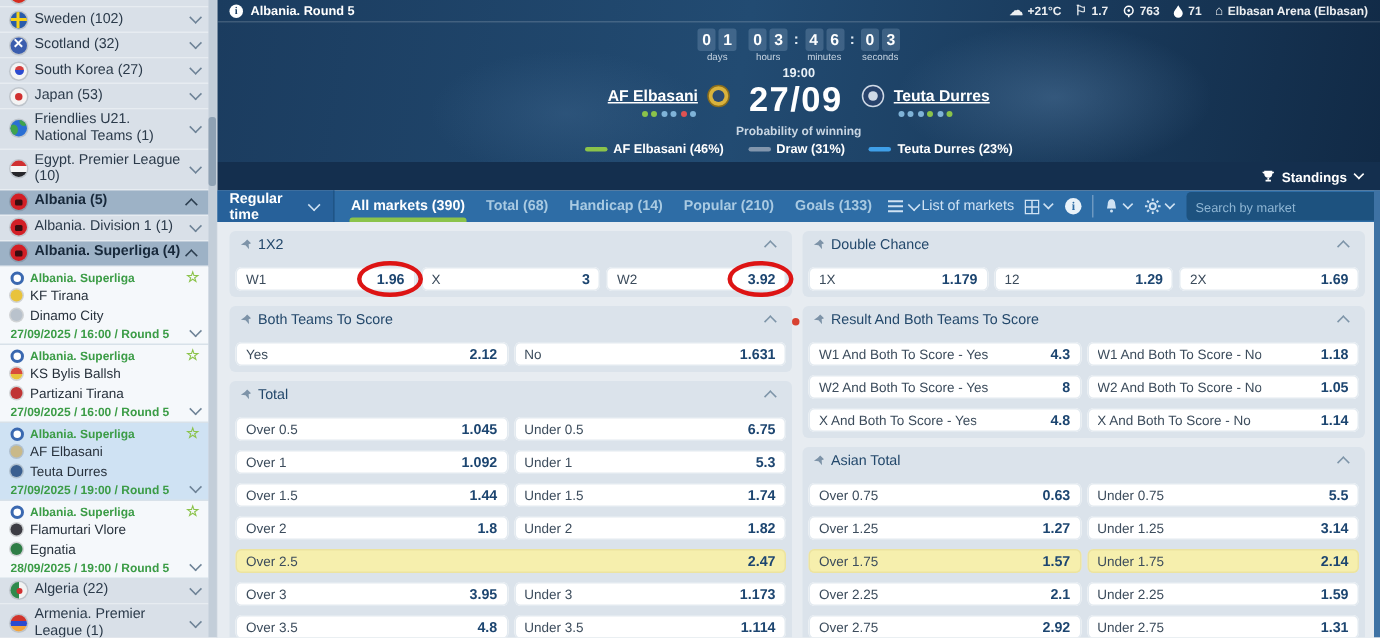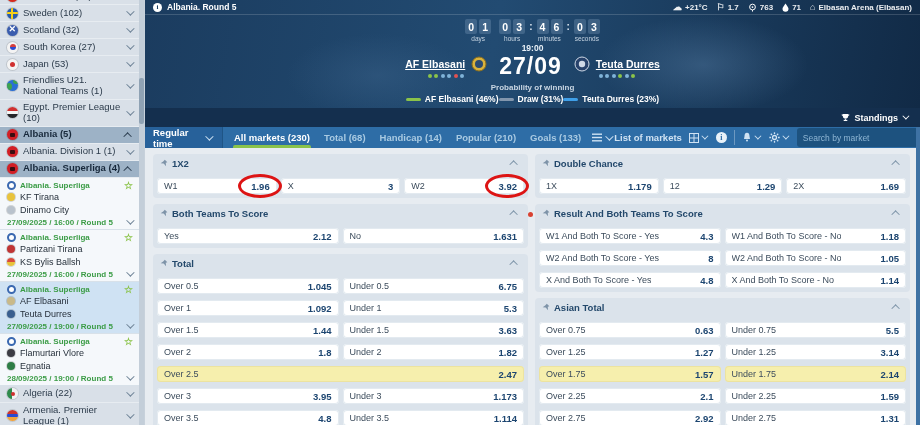--- a/index.html
+++ b/index.html
@@ -83,51 +83,51 @@
   .kickoff{text-align:center;font-size:8.5px;font-weight:bold;color:#e8f0f7;margin-top:1px}
   .teams-row{display:flex;justify-content:center;align-items:center;margin-top:0}
   .team{display:flex;flex-direction:column;align-items:center;gap:2px}
   .team-line{display:flex;align-items:center;gap:6px}
   .team-name{font-size:10.5px;font-weight:bold;text-decoration:underline;cursor:pointer}
   .big-date{font-size:23px;font-weight:bold;letter-spacing:1px;margin:0 12px}
   .dots{display:flex;gap:2.5px}
   .dot{width:4px;height:4px;border-radius:50%}
   .dot.green{background:#8bc34a}.dot.blue{background:#7fb3d8}.dot.red{background:#e05252}
   .prob-title{text-align:center;font-size:8px;font-weight:bold;color:#c9d6e3;margin-top:3px}
-  .legend{display:flex;justify-content:center;margin-top:2px;font-size:8.5px;font-weight:bold}
+  .legend{display:flex;justify-content:center;gap:16px;margin-top:2px;font-size:8.5px;font-weight:bold}
   .legend-item{display:flex;align-items:center;gap:4px}
   .dash{width:15px;height:3px;border-radius:2px}
 
   .standings-strip{height:19px;flex:none;background:#142f4e;display:flex;align-items:center;justify-content:flex-end;gap:4px;padding:0 10px;color:#fff;font-size:9px;font-weight:bold;cursor:pointer}
   .standings-strip .chev{border-color:#fff;width:5px;height:5px;border-width:1.2px}
 
   
   .markets-toolbar{height:21px;flex:none;background:#2e6da6;display:flex;align-items:center;color:#fff}
   .regular-time{width:78px;height:100%;flex:none;background:#27619a;display:flex;align-items:center;justify-content:space-between;padding:0 8px;font-size:9.5px;font-weight:bold;border-right:1px solid #1f5586;cursor:pointer}
   .regular-time .chev{border-color:#cfe2f3}
   .tabs{display:flex;align-items:center;height:100%;margin-left:4px}
   .tab{padding:0 7px;height:100%;display:flex;align-items:center;font-size:9.5px;font-weight:bold;color:#a9cae2;position:relative;cursor:pointer;white-space:nowrap}
   .tab.active{color:#fff}
   .tab.active::after{content:'';position:absolute;left:6px;right:6px;bottom:0;height:3px;background:#8bc34a;border-radius:2px 2px 0 0}
   .more-tabs{display:flex;align-items:center;gap:3px;margin-left:4px;cursor:pointer}
   .tb-right{margin-left:auto;display:flex;align-items:center;gap:7px;height:100%;padding-right:0}
-  .lom{font-size:9.5px;font-weight:bold;color:#cfe2f3;white-space:nowrap;cursor:pointer}
+  .lom{font-size:9.5px;font-weight:normal;color:#cfe2f3;white-space:nowrap;cursor:pointer}
   .tb-ic{display:flex;align-items:center;gap:2px;cursor:pointer}
   .tb-ic .chev{border-color:#cfe2f3;width:5px;height:5px;border-width:1.2px}
   .info-circle{width:11px;height:11px;border-radius:50%;background:#e9f2f9;color:#2e6da6;display:flex;align-items:center;justify-content:center;font-size:8px;font-weight:bold;font-family:"Liberation Serif",serif;cursor:pointer}
   .vdiv{width:1px;height:15px;background:rgba(255,255,255,.3)}
   .search{width:132px;height:19px;background:#1d527f;border-radius:3px;display:flex;align-items:center;padding:0 6px;gap:4px}
   .search input{flex:1;min-width:0;background:transparent;border:0;outline:0;color:#dcebf7;font-size:8.5px;font-family:"Liberation Sans",sans-serif}
   .search input::placeholder{color:#8fb6d4}
 
   
   .markets-content{flex:1;display:flex;gap:7px;padding:6px 10px 0 8px;overflow:hidden;background:#e7ecf1}
   .mcol{flex:1;display:flex;flex-direction:column;gap:6px;min-width:0}
   .panel{background:#dbe3eb;border-radius:4px;padding:0 4px 4px;position:relative}
-  .panel-head{height:18px;display:flex;align-items:center;gap:4px;padding:0 3px;font-size:9.5px;font-weight:bold;color:#23486b;cursor:pointer}
+  .panel-head{height:18px;display:flex;align-items:center;gap:4px;padding:0 3px;font-size:9.5px;font-weight:normal;color:#23486b;cursor:pointer}
   .panel-head .chev{margin-left:auto;border-color:#7d94a8}
   .panel.red-dot::before{content:'';position:absolute;left:-7px;top:8px;width:5px;height:5px;border-radius:50%;background:#d84232}
   .cells{display:flex;gap:4px;margin-top:6px}
   .cell{flex:1;min-width:0;height:16px;background:#fff;border-radius:4px;display:flex;align-items:center;justify-content:space-between;gap:4px;padding:0 7px;cursor:pointer;position:relative;box-shadow:inset 0 0 0 1px #e3eaf0}
   .cell .cl{font-size:9px;color:#3c4c5c;white-space:nowrap;overflow:hidden;text-overflow:ellipsis}
   .cell .co{font-size:9.5px;font-weight:bold;color:#1c4570;flex:none}
   .cell.hl{background:#f6efad;box-shadow:inset 0 0 0 1px #ece3a0}
   .circle-annot{position:absolute;right:-5px;top:-4px;width:44px;height:24px;border:3px solid #dd1414;border-radius:50%;pointer-events:none;z-index:3}
   .content-sb{position:absolute;right:0;top:127px;bottom:0;width:4px;background:#3e72a4}
   .pin-icon{flex:none;display:flex}
@@ -209,26 +209,26 @@
             <span class="chev down"></span>
           </div>
         </div>
         <div class="match-card">
           <div class="mc-league">
             <span class="lg-ico"></span>
             <span>Albania. Superliga</span>
             <span class="star">☆</span>
           </div>
           <div class="mc-team">
+            <span class="crest ks-bylis"></span>
+            <span>KS Bylis Ballsh</span>
+          </div>
+          <div class="mc-team">
             <span class="crest partizani"></span>
             <span>Partizani Tirana</span>
-          </div>
-          <div class="mc-team">
-            <span class="crest ks-bylis"></span>
-            <span>KS Bylis Ballsh</span>
           </div>
           <div class="mc-meta">
             <span>27/09/2025 / 16:00 / Round 5</span>
             <span class="chev down"></span>
           </div>
         </div>
         <div class="match-card selected">
           <div class="mc-league">
             <span class="lg-ico"></span>
             <span>Albania. Superliga</span>
@@ -424,21 +424,21 @@
       <span>Standings</span>
       <span class="chev down"></span>
     </div>
 
     <div class="markets-toolbar">
       <div class="regular-time">
         <span>Regular time</span>
         <span class="chev down"></span>
       </div>
       <div class="tabs" id="tabs">
-          <div class="tab active">All markets (230)</div>
+          <div class="tab active">All markets (390)</div>
           <div class="tab">Total (68)</div>
           <div class="tab">Handicap (14)</div>
           <div class="tab">Popular (210)</div>
           <div class="tab">Goals (133)</div>
         </div>
       <div class="more-tabs">
         <svg width="10" height="9" viewBox="0 0 10 9">
             <g stroke="#cfe2f3" stroke-width="1.4">
               <line x1="0" y1="1.2" x2="10" y2="1.2"></line>
               <line x1="0" y1="4.5" x2="10" y2="4.5"></line>
@@ -572,21 +572,21 @@
                 <span class="co">5.3</span>
               </div>
             </div>
             <div class="cells">
               <div class="cell">
                 <span class="cl">Over 1.5</span>
                 <span class="co">1.44</span>
               </div>
               <div class="cell">
                 <span class="cl">Under 1.5</span>
-                <span class="co">3.63</span>
+                <span class="co">1.74</span>
               </div>
             </div>
             <div class="cells">
               <div class="cell">
                 <span class="cl">Over 2</span>
                 <span class="co">1.8</span>
               </div>
               <div class="cell">
                 <span class="cl">Under 2</span>
                 <span class="co">1.82</span>

